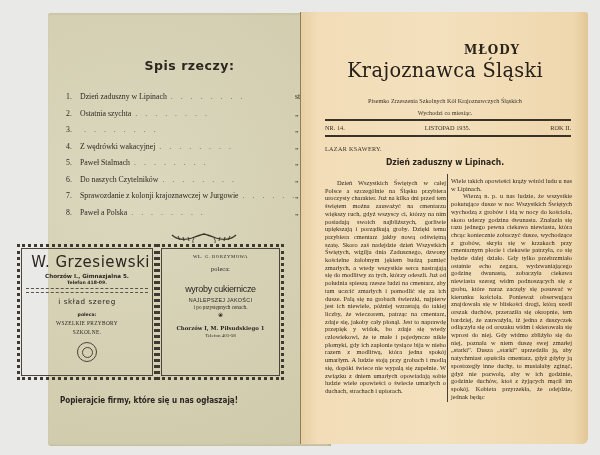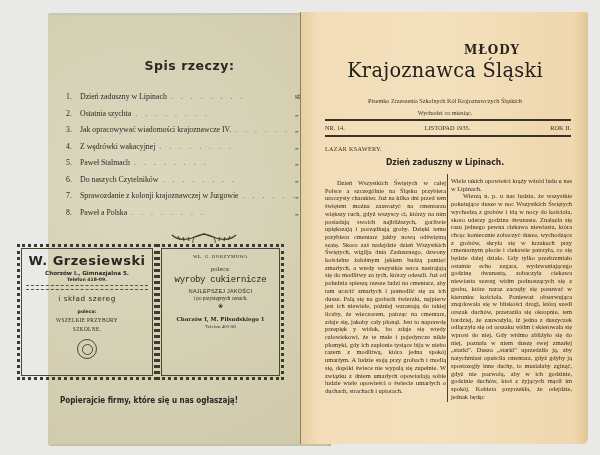--- a/index.html
+++ b/index.html
@@ -43,39 +43,39 @@
   .ornament { position:absolute; left:122px; top:219px; width:68px; height:12px; }
 
   .ad-box {
     position:absolute; box-sizing:border-box; top:28px;
     border:3px dotted #3f3a30; outline:1px solid #4a4538; outline-offset:-5px;
     color:#2a2620; text-align:center;
   }
   #ad-grzesiewski { left:17px; width:140px; height:136px; top:244px; position:absolute; }
   #ad-brodacka { left:157px; width:127px; height:136px; top:244px; position:absolute; }
   .ad-inner { padding:6px 4px 0 4px; }
-  .ad-name-bold { font-family:"DejaVu Sans", sans-serif; font-weight:bold; font-size:13px; letter-spacing:0.5px; }
+  .ad-name-bold { font-family:"DejaVu Sans", sans-serif; font-weight:normal; font-size:15px; letter-spacing:0.5px;text-align:right; }
   .ad-addr { font-family:"DejaVu Sans", sans-serif; font-weight:bold; font-size:5.6px; margin-top:2px; }
   .ad-tel { font-family:"DejaVu Sans", sans-serif; font-weight:bold; font-size:4.6px; margin-top:1px; }
   .ad-rule { height:3px; margin:3px 2px 4px 2px; border-top:1px dashed #5a5446; border-bottom:1px dashed #5a5446; }
   .ad-shop { font-family:"DejaVu Sans", sans-serif; font-size:7.2px; letter-spacing:0.6px; line-height:10px; }
   .ad-recommends { font-family:"DejaVu Sans", sans-serif; font-weight:bold; font-size:4.6px; margin-top:5px; }
   .ad-small-caps { font-family:"Liberation Serif", serif; font-size:5.4px; letter-spacing:0.3px; line-height:9px; margin-top:2px; }
   .rosette {
     width:20px; height:20px; margin:5px auto 0 auto; border-radius:50%;
     border:1.5px solid #4a4538; box-sizing:border-box; position:relative;
   }
   .rosette::after {
     content:""; position:absolute; left:4px; top:4px; width:9px; height:9px;
     border-radius:50%; border:1px solid #4a4538;
   }
   .ad-gothic { font-family:"DejaVu Serif", serif; font-size:12px; letter-spacing:1.5px; }
   .ad-owner { font-family:"Liberation Serif", serif; font-size:4.8px; letter-spacing:0.5px; margin-top:1px; }
   .ad-poleca { font-family:"Liberation Serif", serif; font-size:6.5px; margin-top:6px; }
-  .ad-product { font-family:Liberation Mono, monospace; font-size:9px; margin-top:3px; letter-spacing:-0.3px; }
+  .ad-product { font-family:Liberation Sans, sans-serif; font-size:9px; margin-top:12px; letter-spacing:-0.3px; }
   .ad-quality { font-family:"Liberation Sans", sans-serif; font-size:5.4px; margin-top:3px; letter-spacing:0.3px; }
   .ad-price { font-family:"Liberation Serif", serif; font-size:5.2px; margin-top:1px; }
   .ad-star { font-size:6px; margin-top:1px; }
   .ad-addr2 { font-family:"DejaVu Serif", serif; font-weight:bold; font-size:5.4px; margin-top:7px; }
   .ad-tel2 { font-family:"Liberation Serif", serif; font-size:5px; margin-top:2px; }
   .slogan {
     position:absolute; left:14px; width:270px; top:395px; text-align:center;
     font-family:"DejaVu Sans", sans-serif; font-weight:bold; font-size:8.8px;
     color:#2a2620; transform:scaleX(0.82); transform-origin:center;
   }
@@ -138,21 +138,20 @@
     </div>
     <div class="toc-row">
       <span class="toc-num">2.</span>
       <span class="toc-text">Ostatnia szychta</span>
       <span class="toc-dots">........</span>
       <span class="toc-prefix">„</span>
       <span class="toc-page">2</span>
     </div>
     <div class="toc-row">
       <span class="toc-num">3.</span>
-      <span class="toc-text">Jak opracowywać wiadomości krajoznawcze IV.</span>
       <span class="toc-dots">........</span>
       <span class="toc-prefix">„</span>
       <span class="toc-page">5</span>
     </div>
     <div class="toc-row">
       <span class="toc-num">4.</span>
       <span class="toc-text">Z wędrówki wakacyjnej</span>
       <span class="toc-dots">........</span>
       <span class="toc-prefix">„</span>
       <span class="toc-page">6</span>

